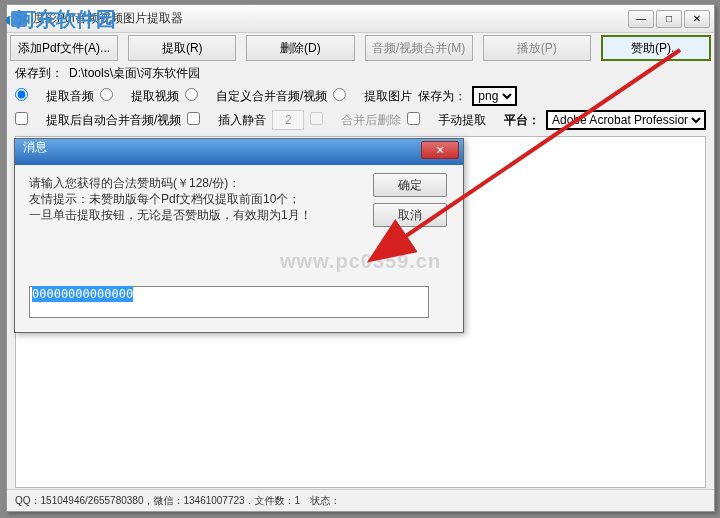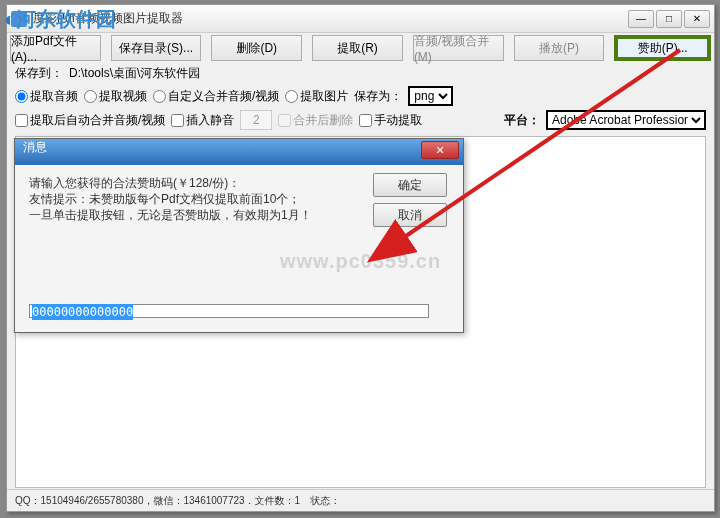--- a/index.html
+++ b/index.html
@@ -9,41 +9,41 @@
 
 .titlebar { height: 28px; background: linear-gradient(#fdfdfd, #e8e8e8); border-bottom: 1px solid #ccc; display: flex; align-items: center; padding: 0 4px; }
 .titlebar .app-icon { width: 16px; height: 16px; background: #4a90d9; border-radius: 2px; margin-right: 6px; }
 .titlebar .title { flex: 1; font-size: 12px; color: #333; }
 .win-btns { display: flex; gap: 2px; }
 .win-btn { width: 26px; height: 18px; border: 1px solid #aaa; background: linear-gradient(#fafafa,#e0e0e0); font-size: 10px; display: flex; align-items: center; justify-content: center; border-radius: 2px; cursor: pointer; }
 
 .toolbar { display: flex; padding: 2px 3px; gap: 10px; }
 .toolbar .btn { flex: 1; height: 26px; border: 1px solid #adadad; background: linear-gradient(#f5f5f5,#e5e5e5); font-size: 12px; display: flex; align-items: center; justify-content: center; cursor: pointer; }
 .toolbar .btn.disabled { color: #888; }
-.toolbar .btn.hl { border: 4px solid #4d7c0f; background: #e8f2fc; }
+.toolbar .btn.hl { border: 2px solid #4d7c0f; background: #e8f2fc; }
 
 .row { display: flex; align-items: center; padding: 2px 8px; font-size: 12px; gap: 6px; flex-wrap: nowrap; }
-.row label { display: flex; align-items: center; gap: 0; white-space: nowrap; }
+.row label { display: flex; align-items: flex-start; gap: 16px; white-space: nowrap; }
 input[type=radio], input[type=checkbox] { margin: 0 2px 0 0; }
 select { font-size: 12px; height: 20px; border: 2px solid #000000; background: #fff; }
 .spinner { width: 32px; height: 20px; border: 1px solid #ccc; background: #f5f5f5; color: #888; font-size: 12px; display: inline-flex; align-items: center; justify-content: center; }
 .disabled-text { color: #999; }
 
 .content-area { margin: 4px 8px; height: 352px; background: #fff; border: 1px solid #bbb; position: relative; }
 
 .statusbar { position: absolute; bottom: 0; left: 0; right: 0; height: 22px; border-top: 1px solid #ccc; background: #f0f0f0; font-size: 10px; display: flex; align-items: center; padding: 0 8px; color: #333; }
 
 .dialog { position: absolute; left: 14px; top: 138px; width: 450px; height: 195px; background: #f4f4f4; border: 1px solid #666; box-shadow: 2px 2px 6px rgba(0,0,0,0.3); }
 .dialog-title { height: 26px; background: linear-gradient(#64a8e8,#2a6cb8); color: #fff; font-size: 12px; display: flex; padding: 0 8px; position: relative; }
 .dialog-close { position: absolute; right: 4px; top: 2px; width: 38px; height: 18px; background: linear-gradient(#e07070,#c83030); border: 1px solid #922; border-radius: 2px; color: #fff; font-size: 11px; display: flex; align-items: center; justify-content: center; cursor: pointer; }
 .dialog-body { padding: 10px 14px; font-size: 12px; color: #333; position: relative; height: calc(100% - 26px); }
 .msg-line { line-height: 16px; }
 .dlg-btns { position: absolute; right: 16px; top: 8px; display: flex; flex-direction: column; gap: 6px; }
 .dlg-btn { width: 74px; height: 24px; border: 1px solid #888; background: linear-gradient(#f8f8f8,#e0e0e0); font-size: 12px; display: flex; align-items: center; justify-content: center; cursor: pointer; border-radius: 2px; }
-.dlg-input { position: absolute; left: 14px; bottom: 14px; width: 400px; height: 14px; border: 1px solid #888; background: #fff; font-size: 12px; padding: 0 2px; }
+.dlg-input { position: absolute; left: 14px; bottom: 14px; width: 400px; height: 32px; border: 1px solid #888; background: #fff; font-size: 12px; padding: 0 2px; }
 .dlg-input .sel { background: #3399ff; color: #fff; padding: 1px 0; font-family: monospace; font-size: 12px; }
 
 .watermark { position: absolute; pointer-events: none; font-size: 22px; color: rgba(80,140,200,0.4); font-weight: bold; }
 .watermark.logo { left: 4px; top: 6px; font-size: 20px; }
 .watermark.url { left: 280px; top: 250px; font-size: 20px; color: rgba(150,150,150,0.35); letter-spacing: 1px; }
 
 .arrow-svg { position: absolute; left: 0; top: 0; width: 720px; height: 518px; pointer-events: none; }
 </style>
 </head>
 <body>
@@ -55,23 +55,22 @@
     <div class="title">度彩Pdf音频视频图片提取器</div>
     <div class="win-btns">
       <div class="win-btn">—</div>
       <div class="win-btn">□</div>
       <div class="win-btn">✕</div>
     </div>
   </div>
 
   <div class="toolbar">
     <div class="btn">添加Pdf文件(A)...</div>
-    <div class="btn">保存目录(S)...</div>
+    <div class="btn">提取(R)</div>
     <div class="btn">删除(D)</div>
-    <div class="btn">提取(R)</div>
     <div class="btn disabled">音频/视频合并(M)</div>
     <div class="btn disabled">播放(P)</div>
     <div class="btn hl">赞助(P)...</div>
   </div>
 
   <div class="row">
     <span>保存到：</span>
     <span style="min-width:140px;">D:\tools\桌面\河东软件园</span>
   </div>
   <div class="row">

